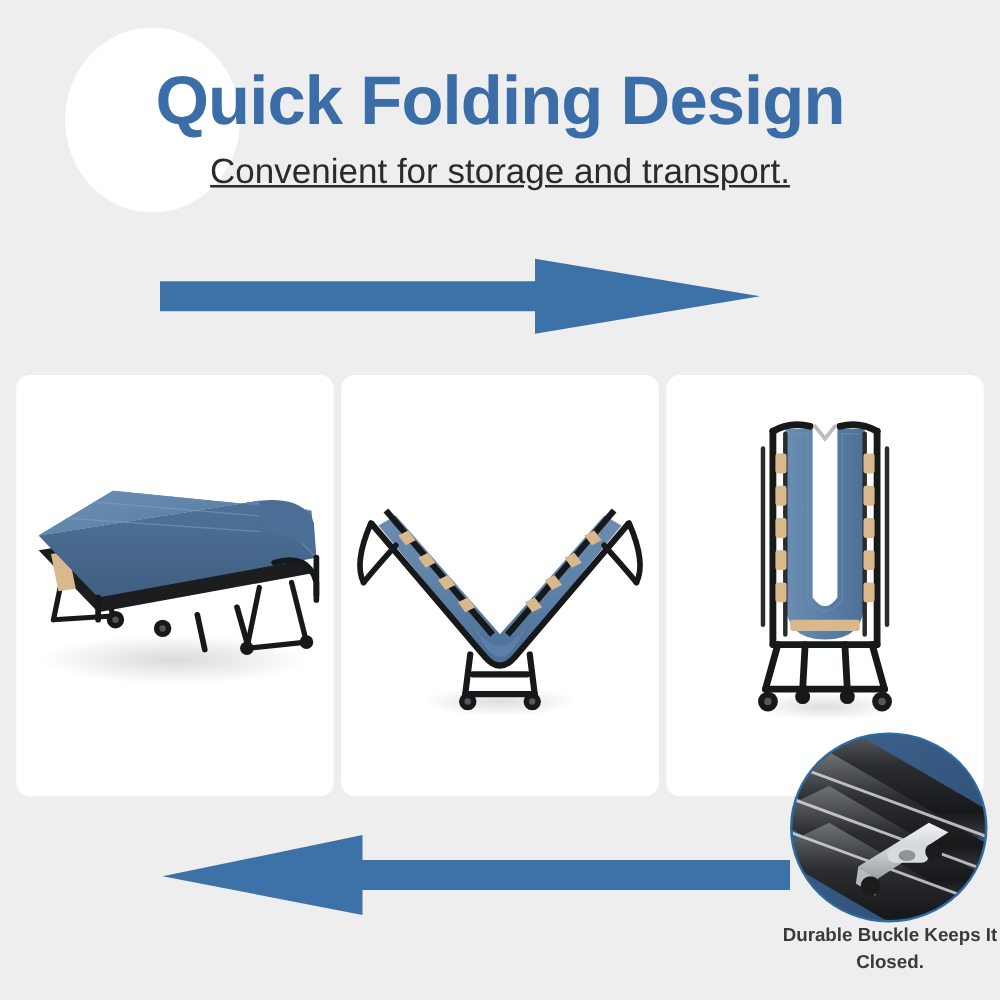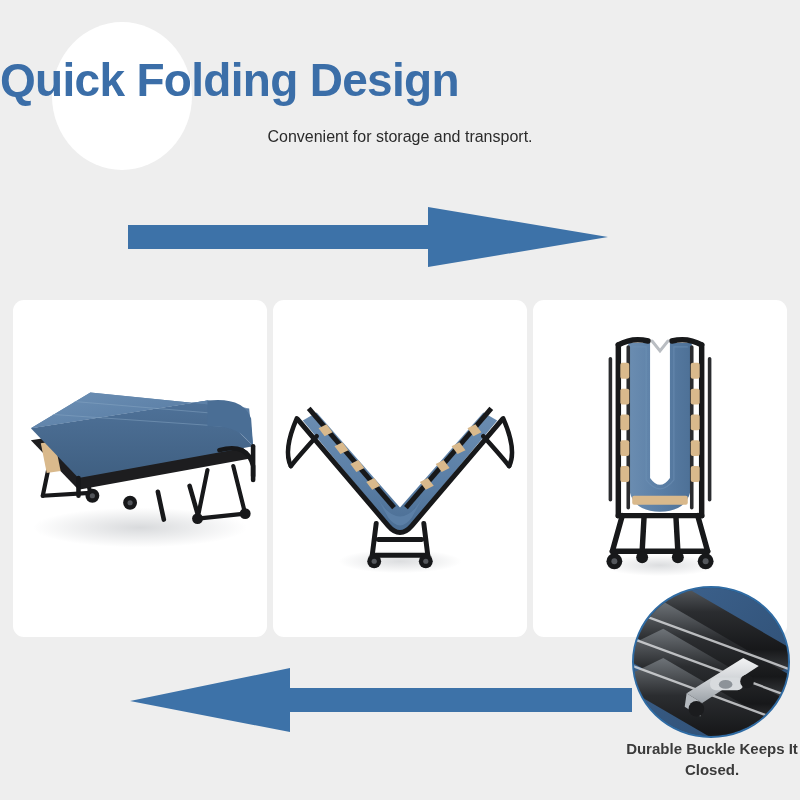--- a/index.html
+++ b/index.html
@@ -30,40 +30,41 @@
     height: 148px;
     background: #ffffff;
     border-radius: 50%;
     z-index: 1;
   }
   .title {
     position: absolute;
     left: 0;
     top: 50px;
     width: 800px;
-    text-align: left;
+    text-align: center;
     z-index: 2;
-    font-size: 46px;
+    font-size: 55px;
     font-weight: bold;
     letter-spacing: -0.7px;
     color: #3b6ea8;
     line-height: 60px;
     white-space: nowrap;
   }
   .subtitle {
     position: absolute;
     left: 0;
     top: 122px;
     width: 800px;
     text-align: center;
     z-index: 2;
-    font-size: 16px;
+    font-size: 28px;
     color: #2b2b2b;
     line-height: 30px;
     white-space: nowrap;
+    text-decoration: underline;
   }
 
   
   .arrow {
     position: absolute;
     z-index: 2;
   }
   .arrow-top {
     left: 128px;
     top: 203px;

